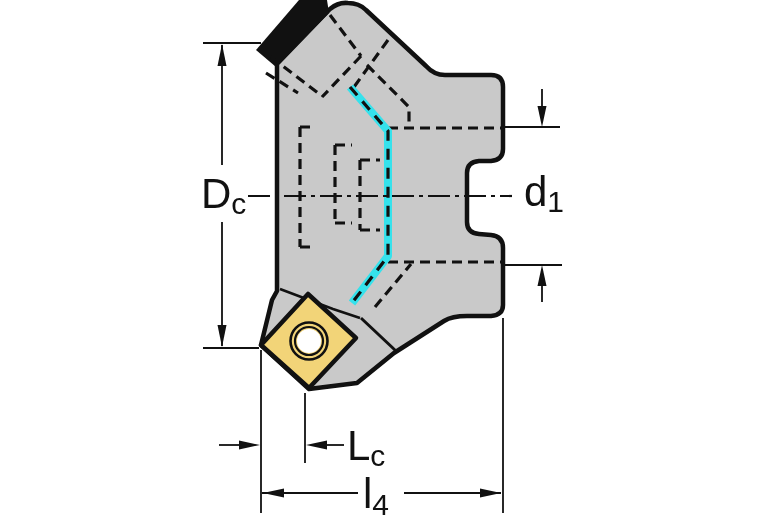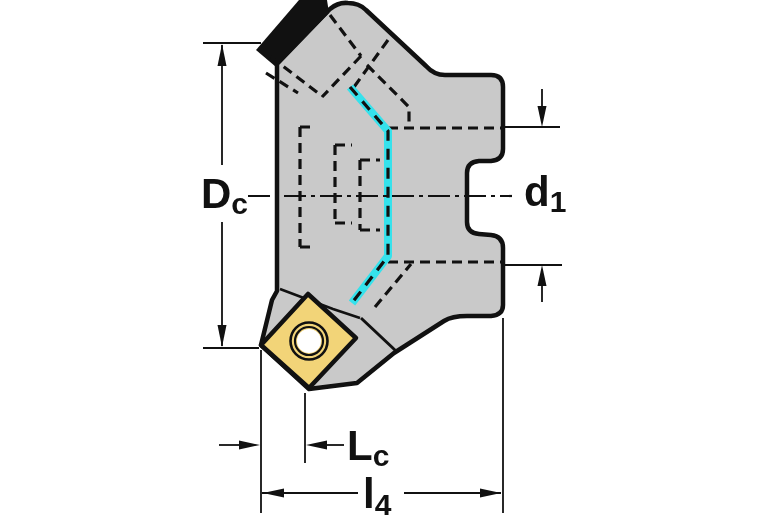--- a/index.html
+++ b/index.html
@@ -3,21 +3,20 @@
 <meta charset="utf-8">
 <style>
   html, body { margin: 0; padding: 0; background: #ffffff; }
   .stage {
     position: relative;
     width: 767px;
     height: 523px;
     background: #ffffff;
     overflow: hidden;
     font-family: "Liberation Sans", sans-serif;
-    font-weight: bold;
   }
   svg { display: block; }
   text { font-family: "Liberation Sans", sans-serif; fill: #111111; }
   .lbl-main { font-size: 42px; }
   .lbl-sub  { font-size: 30px; }
 </style>
 </head>
 <body>
 
 <div class="stage">

